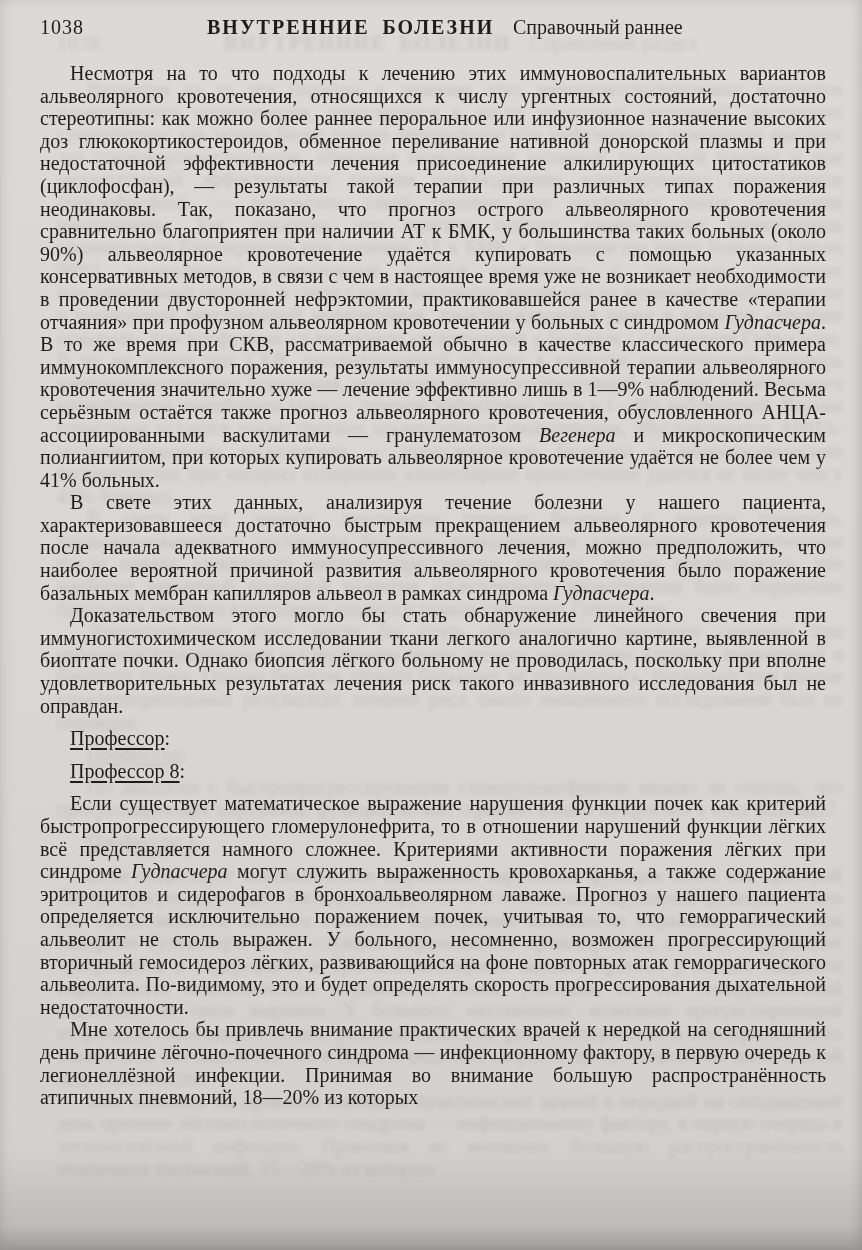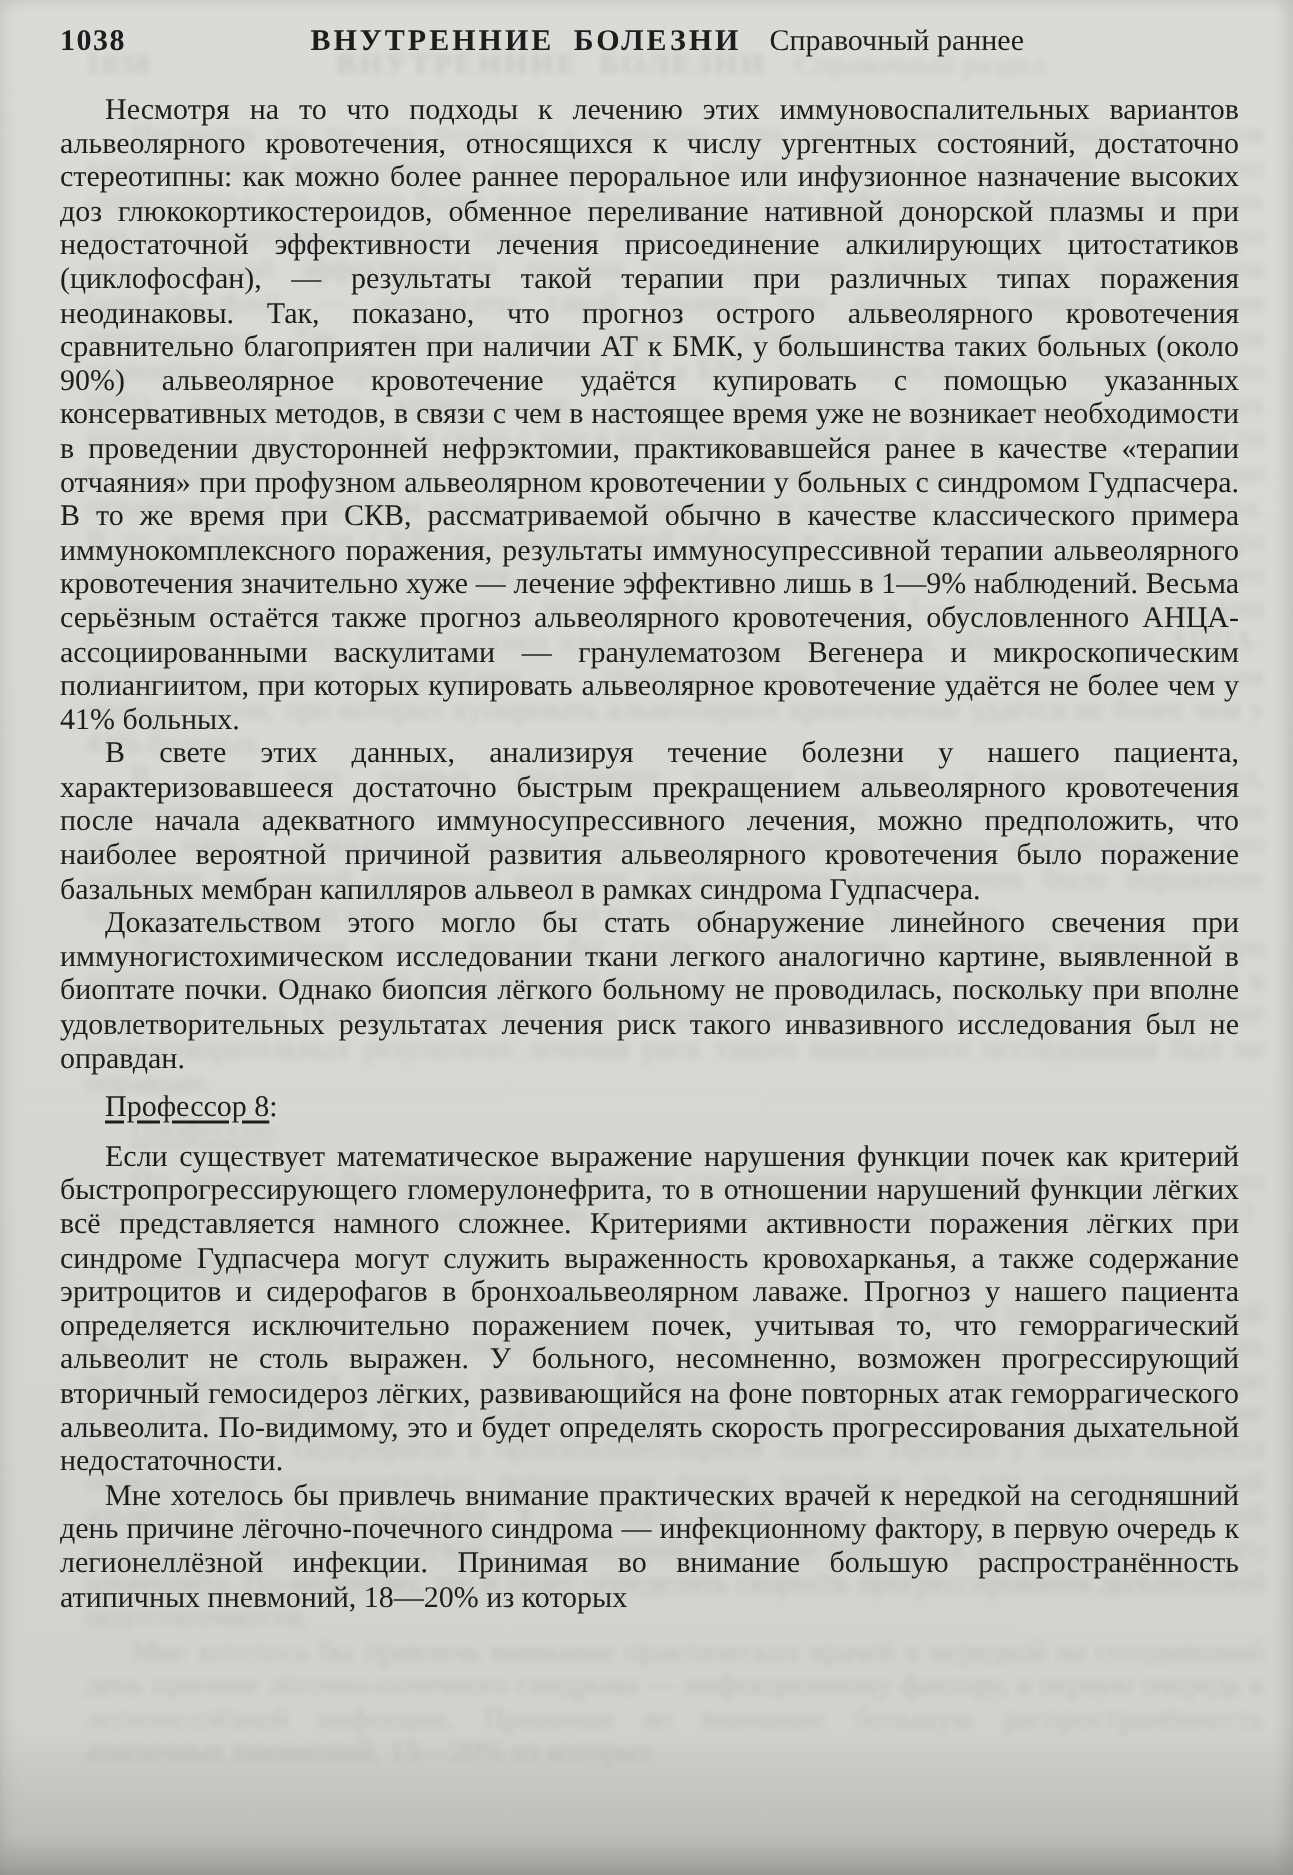--- a/index.html
+++ b/index.html
@@ -27,32 +27,32 @@
   }
   .real{
     position:absolute;inset:0;z-index:2;
     padding:14px 36px 0 40px;
   }
   .running-head{
     position:relative;
     height:36px;
     font-size:20px;
   }
-  .pg-num{position:absolute;left:0;top:2px;font-weight:bold;letter-spacing:1px;}
+  .pg-num{position:absolute;left:0;top:2px;font-weight:normal;letter-spacing:1px;}
   .book-title{position:absolute;left:167px;top:2px;font-weight:bold;letter-spacing:2px;word-spacing:6px;}
   .section-title{position:absolute;left:473px;top:2px;}
   .page-body{
     margin-top:12px;
     font-size:20px;
     line-height:22.6px;
     text-align:justify;
   }
   p.body-para{margin:0;text-indent:30px;}
   p.heading{margin:10px 0 10px 0;text-indent:30px;text-align:left;}
-  .ital{}
+  .ital{font-style:italic;}
   .undl{text-decoration:underline;text-underline-offset:3px;}
 </style>
 </head>
 <body>
 
 <div class="page">
 
   <div id="page-ghost" class="ghost" aria-hidden="true">
     <header class="running-head">
       <span class="pg-num">1038</span>
@@ -76,19 +76,20 @@
     <header class="running-head">
       <span class="pg-num">1038</span>
       <span class="book-title">ВНУТРЕННИЕ БОЛЕЗНИ</span>
       <span class="section-title">Справочный раннее</span>
     </header>
 
     <main id="text-main" class="page-body">
         <p class="body-para"><span>Несмотря на то что подходы к лечению этих иммуновоспалительных вариантов альвеолярного кровотечения, относящихся к числу ургентных состояний, достаточно стереотипны: как можно более раннее пероральное или инфузионное назначение высоких доз глюкокортикостероидов, обменное переливание нативной донорской плазмы и при недостаточной эффективности лечения присоединение алкилирующих цитостатиков (циклофосфан), — результаты такой терапии при различных типах поражения неодинаковы. Так, показано, что прогноз острого альвеолярного кровотечения сравнительно благоприятен при наличии АТ к БМК, у большинства таких больных (около 90%) альвеолярное кровотечение удаётся купировать с помощью указанных консервативных методов, в связи с чем в настоящее время уже не возникает необходимости в проведении двусторонней нефрэктомии, практиковавшейся ранее в качестве «терапии отчаяния» при профузном альвеолярном кровотечении у больных с синдромом </span><span class="ital">Гудпасчера</span><span>. В то же время при СКВ, рассматриваемой обычно в качестве классического примера иммунокомплексного поражения, результаты иммуносупрессивной терапии альвеолярного кровотечения значительно хуже — лечение эффективно лишь в 1—9% наблюдений. Весьма серьёзным остаётся также прогноз альвеолярного кровотечения, обусловленного АНЦА-ассоциированными васкулитами — гранулематозом </span><span class="ital">Вегенера</span><span> и микроскопическим полиангиитом, при которых купировать альвеолярное кровотечение удаётся не более чем у 41% больных.</span></p>
         <p class="body-para"><span>В свете этих данных, анализируя течение болезни у нашего пациента, характеризовавшееся достаточно быстрым прекращением альвеолярного кровотечения после начала адекватного иммуносупрессивного лечения, можно предположить, что наиболее вероятной причиной развития альвеолярного кровотечения было поражение базальных мембран капилляров альвеол в рамках синдрома </span><span class="ital">Гудпасчера</span><span>.</span></p>
         <p class="body-para"><span>Доказательством этого могло бы стать обнаружение линейного свечения при иммуногистохимическом исследовании ткани легкого аналогично картине, выявленной в биоптате почки. Однако биопсия лёгкого больному не проводилась, поскольку при вполне удовлетворительных результатах лечения риск такого инвазивного исследования был не оправдан.</span></p>
+        <p class="heading"><span class="undl">Профессор</span><span>:</span></p>
         <p class="heading"><span class="undl">Профессор 8</span><span>:</span></p>
         <p class="body-para"><span>Если существует математическое выражение нарушения функции почек как критерий быстропрогрессирующего гломерулонефрита, то в отношении нарушений функции лёгких всё представляется намного сложнее. Критериями активности поражения лёгких при синдроме </span><span class="ital">Гудпасчера</span><span> могут служить выраженность кровохарканья, а также содержание эритроцитов и сидерофагов в бронхоальвеолярном лаваже. Прогноз у нашего пациента определяется исключительно поражением почек, учитывая то, что геморрагический альвеолит не столь выражен. У больного, несомненно, возможен прогрессирующий вторичный гемосидероз лёгких, развивающийся на фоне повторных атак геморрагического альвеолита. По-видимому, это и будет определять скорость прогрессирования дыхательной недостаточности.</span></p>
         <p class="body-para"><span>Мне хотелось бы привлечь внимание практических врачей к нередкой на сегодняшний день причине лёгочно-почечного синдрома — инфекционному фактору, в первую очередь к легионеллёзной инфекции. Принимая во внимание большую распространённость атипичных пневмоний, 18—20% из которых</span></p>
       </main>
   </div>
 
 </div>
 
 </body></html>

